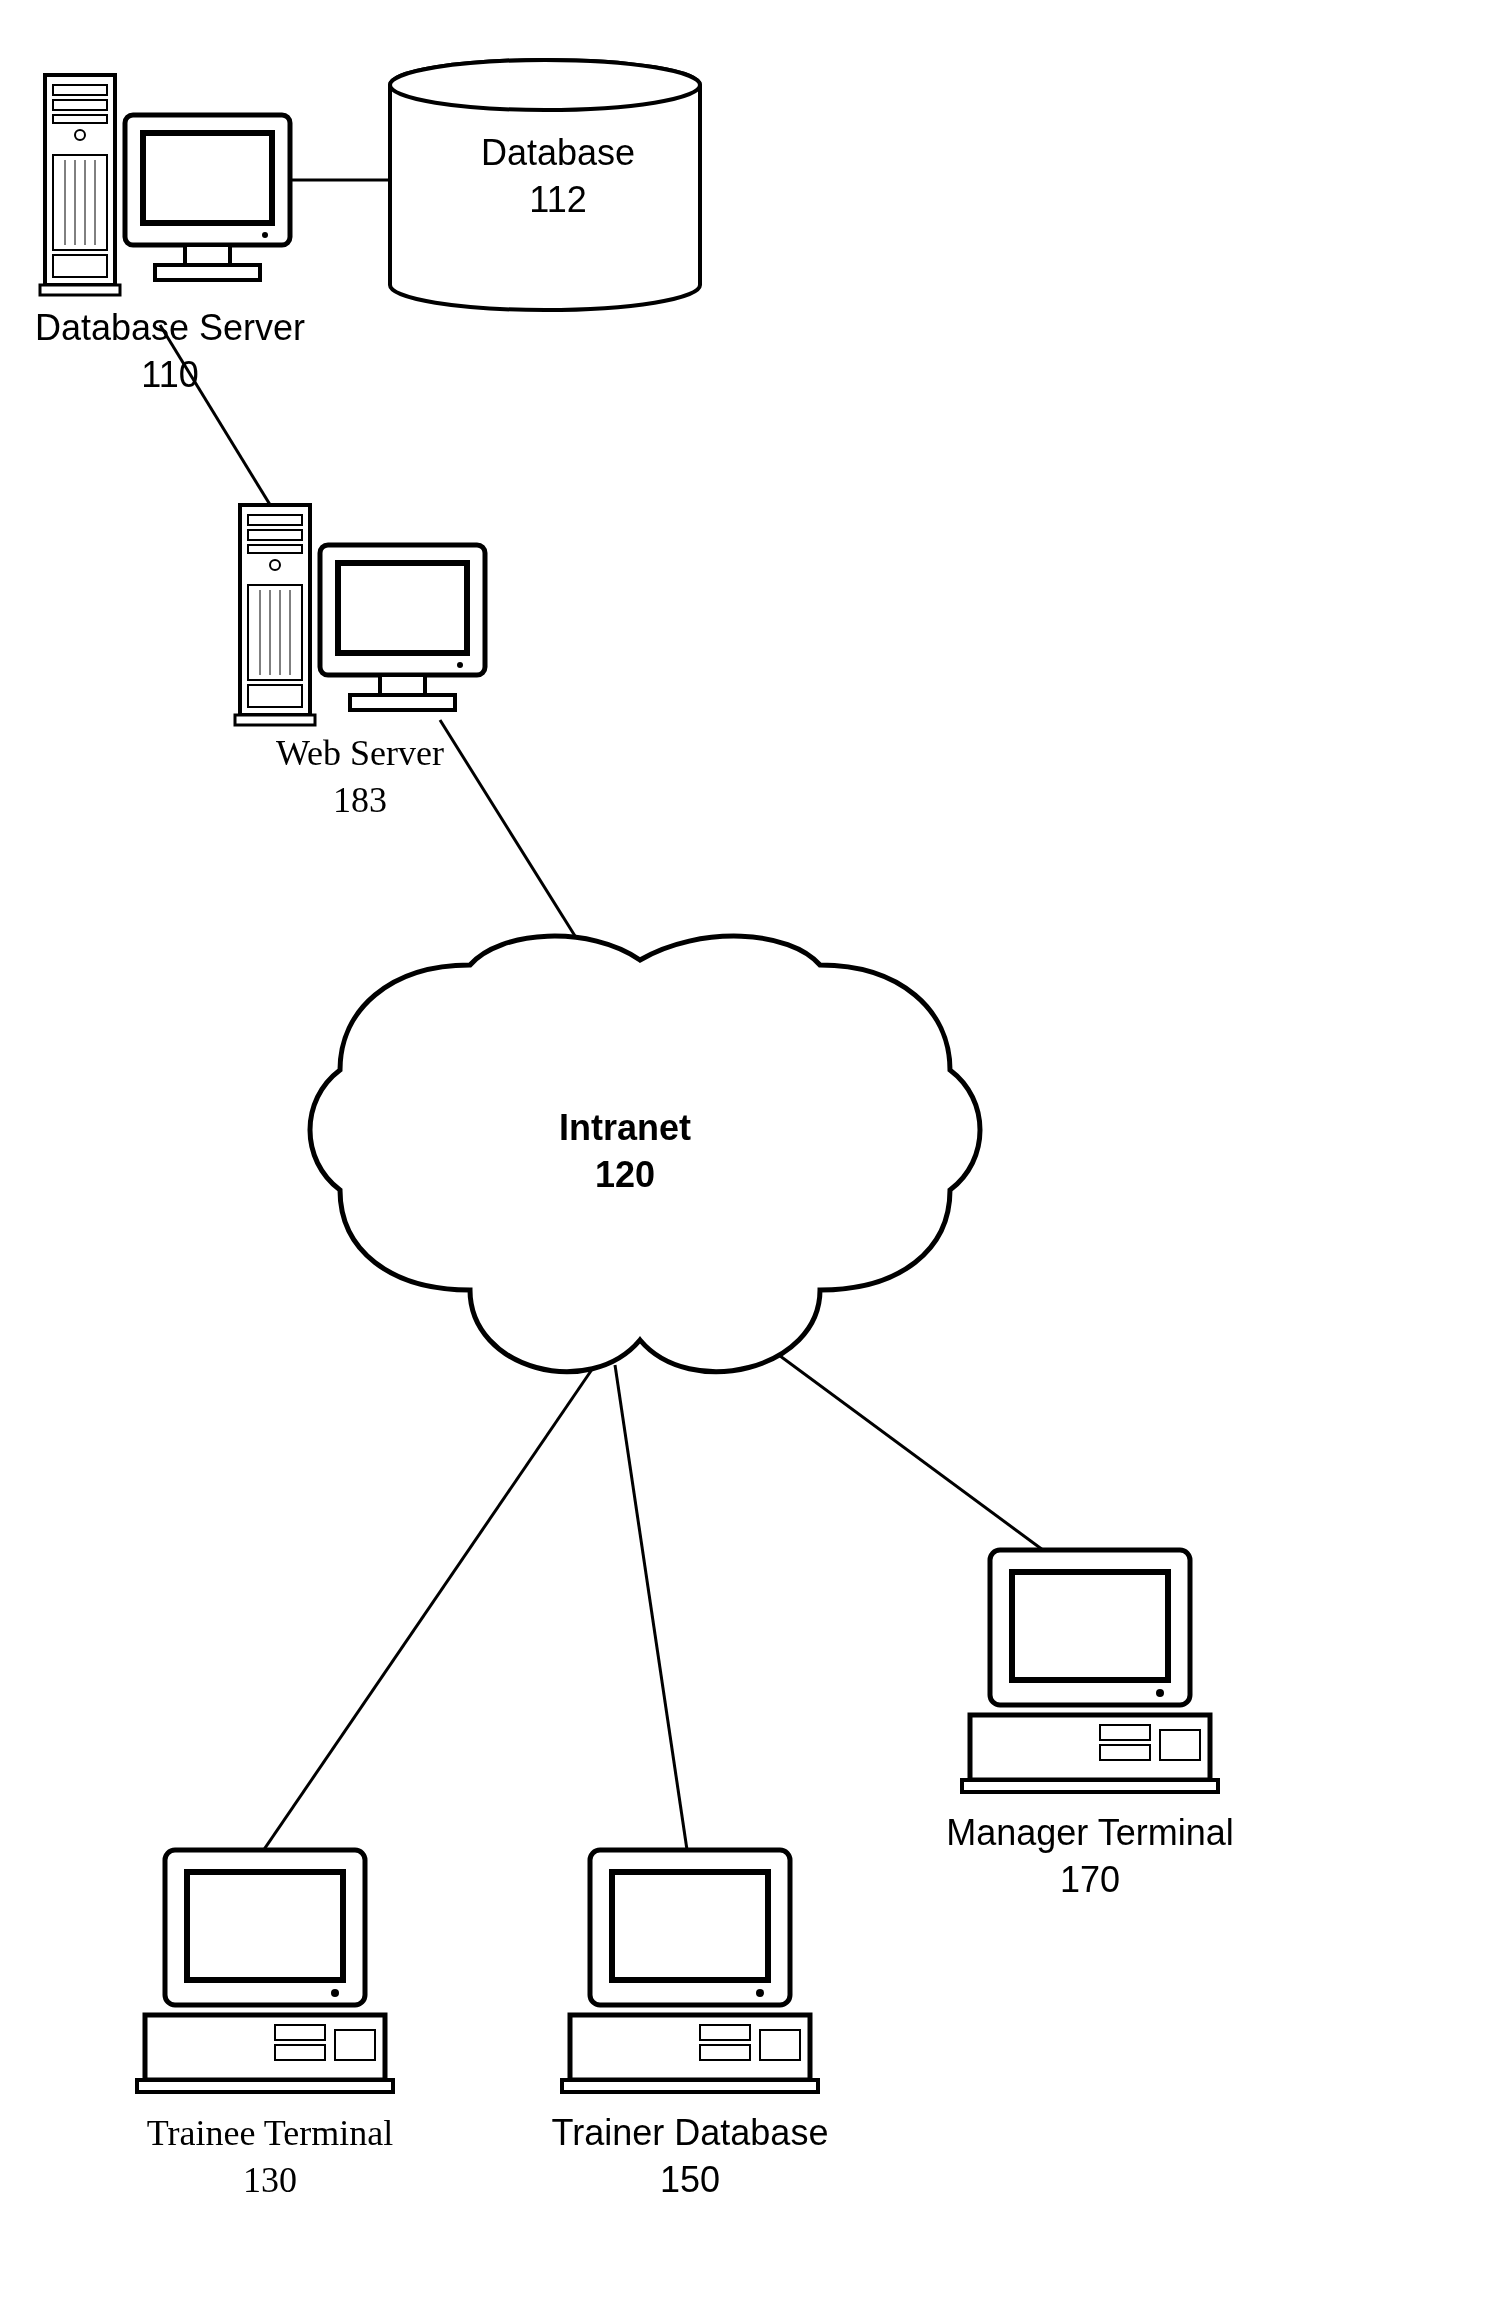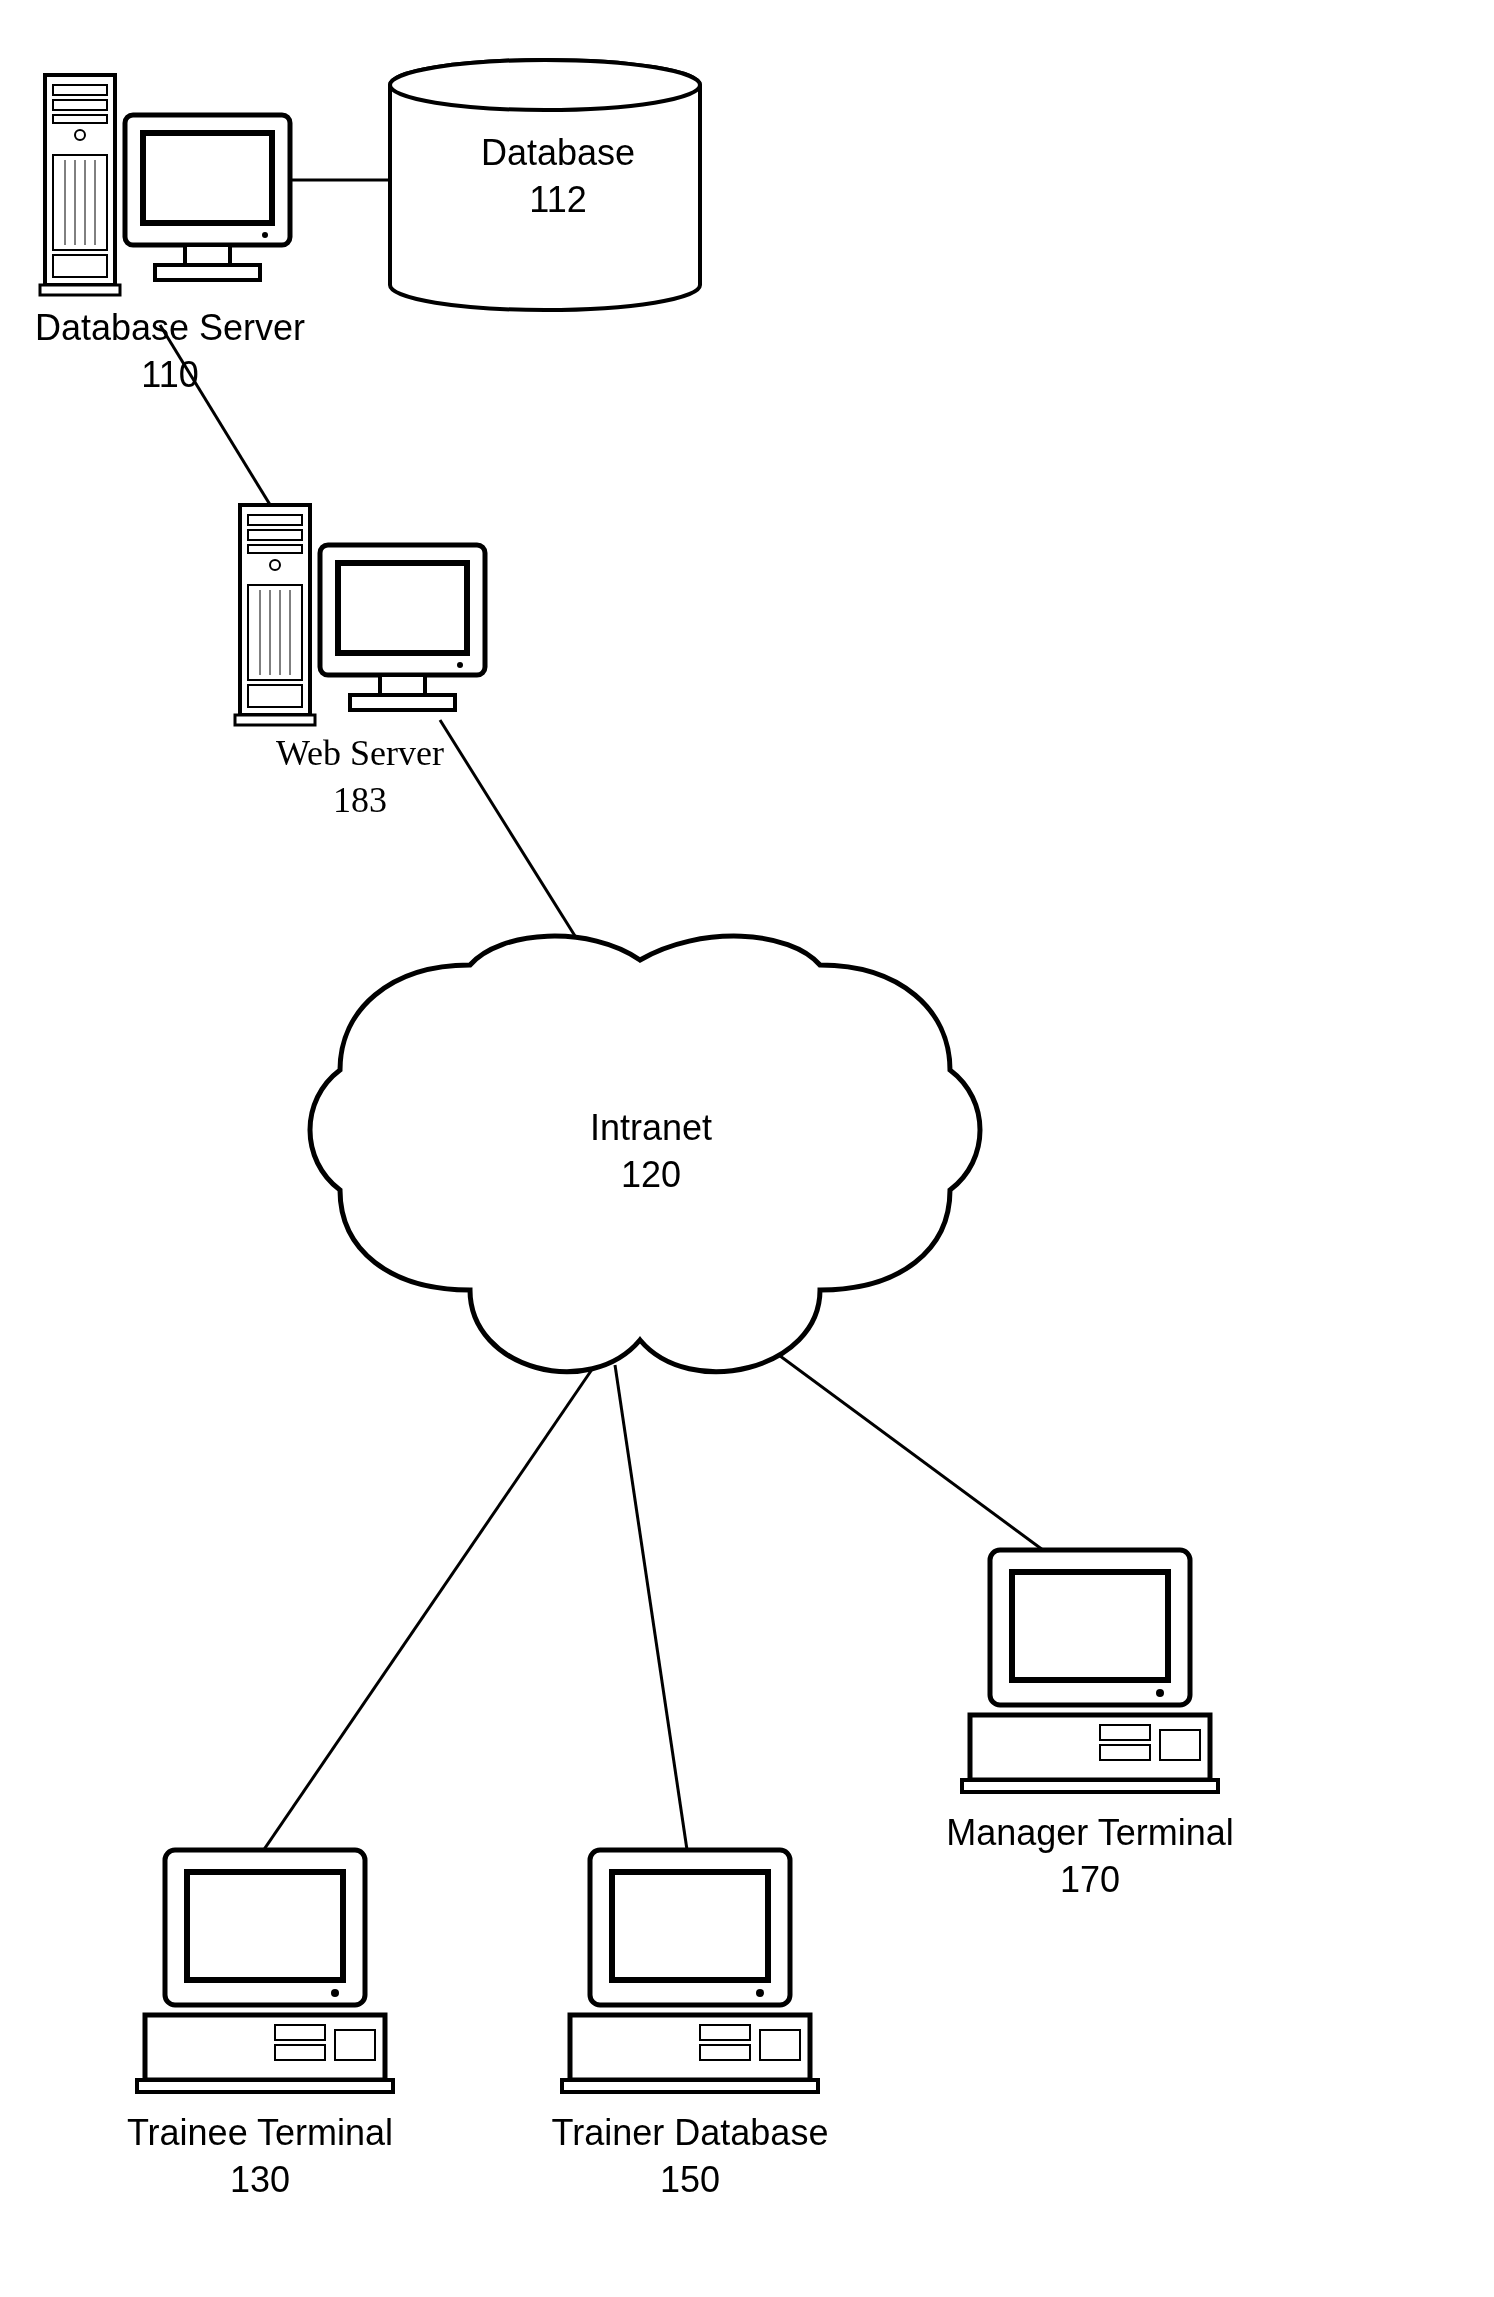--- a/index.html
+++ b/index.html
@@ -157,31 +157,31 @@
 <div class="node-label" style="left:20px; top:305px; width:300px;">
   <span>Database Server</span><br>
   <span>110</span>
 </div>
 
 <div class="node-label" style="left:240px; top:730px; width:240px;font-family:Liberation Serif, serif;">
   <span>Web Server</span><br>
   <span>183</span>
 </div>
 
-<div class="node-label" style="left:551px; top:1105px; width:200px;">
+<div class="node-label" style="left:525px; top:1105px; width:200px;font-weight:bold;">
   <span>Intranet</span><br>
   <span>120</span>
 </div>
 
 <div class="node-label" style="left:930px; top:1810px; width:320px;">
   <span>Manager Terminal</span><br>
   <span>170</span>
 </div>
 
-<div class="node-label" style="left:100px; top:2110px; width:320px;">
+<div class="node-label" style="left:110px; top:2110px; width:320px;font-family:Liberation Serif, serif;">
   <span>Trainee Terminal</span><br>
   <span>130</span>
 </div>
 
 <div class="node-label" style="left:530px; top:2110px; width:320px;">
   <span>Trainer Database</span><br>
   <span>150</span>
 </div>
 
 </body></html>

